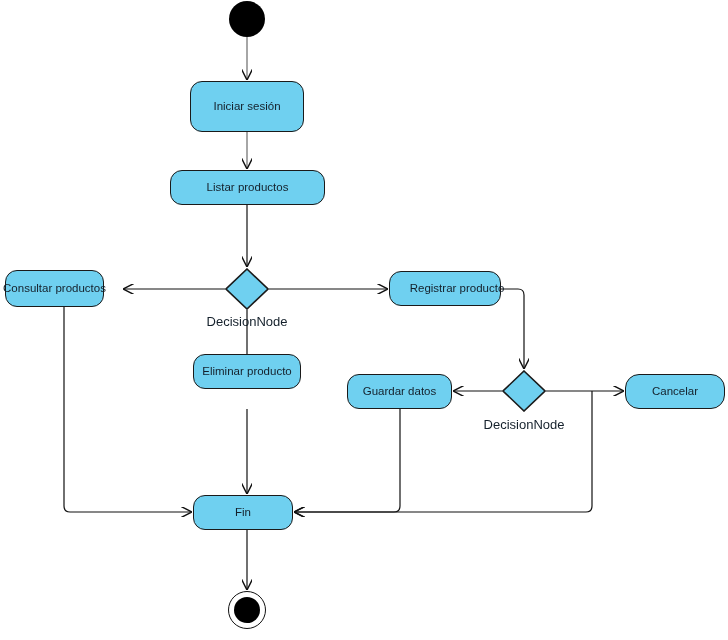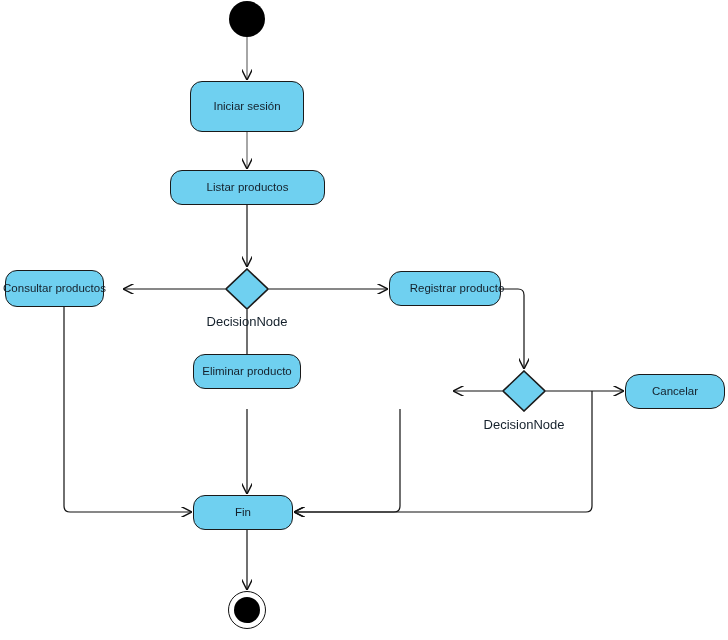--- a/index.html
+++ b/index.html
@@ -147,20 +147,23 @@
   </div>
 
   <div class="activity" style="left:389px; top:271px; width:112px; height:35px;padding-left:24px;">
     <span class="node-label">Registrar producto</span>
   </div>
 
   <div class="activity" style="left:193px; top:354px; width:108px; height:35px;">
     <span class="node-label">Eliminar producto</span>
   </div>
 
+  <div class="activity" style="left:347px; top:374px; width:105px; height:35px;">
+    <span class="node-label">Guardar datos</span>
+  </div>
 
   <div class="decision" style="left:502px; top:370px; width:44px; height:42px;">
     <svg width="44" height="42" viewBox="0 0 44 42" xmlns="http://www.w3.org/2000/svg">
       <polygon points="22,1 43,21 22,41 1,21" fill="#6fd0f0" stroke="#1a1a1a" stroke-width="1.6"></polygon>
     </svg>
   </div>
   <div class="decision-caption" style="left:464px; top:417px; width:120px;">
     <span>DecisionNode</span>
   </div>
 

